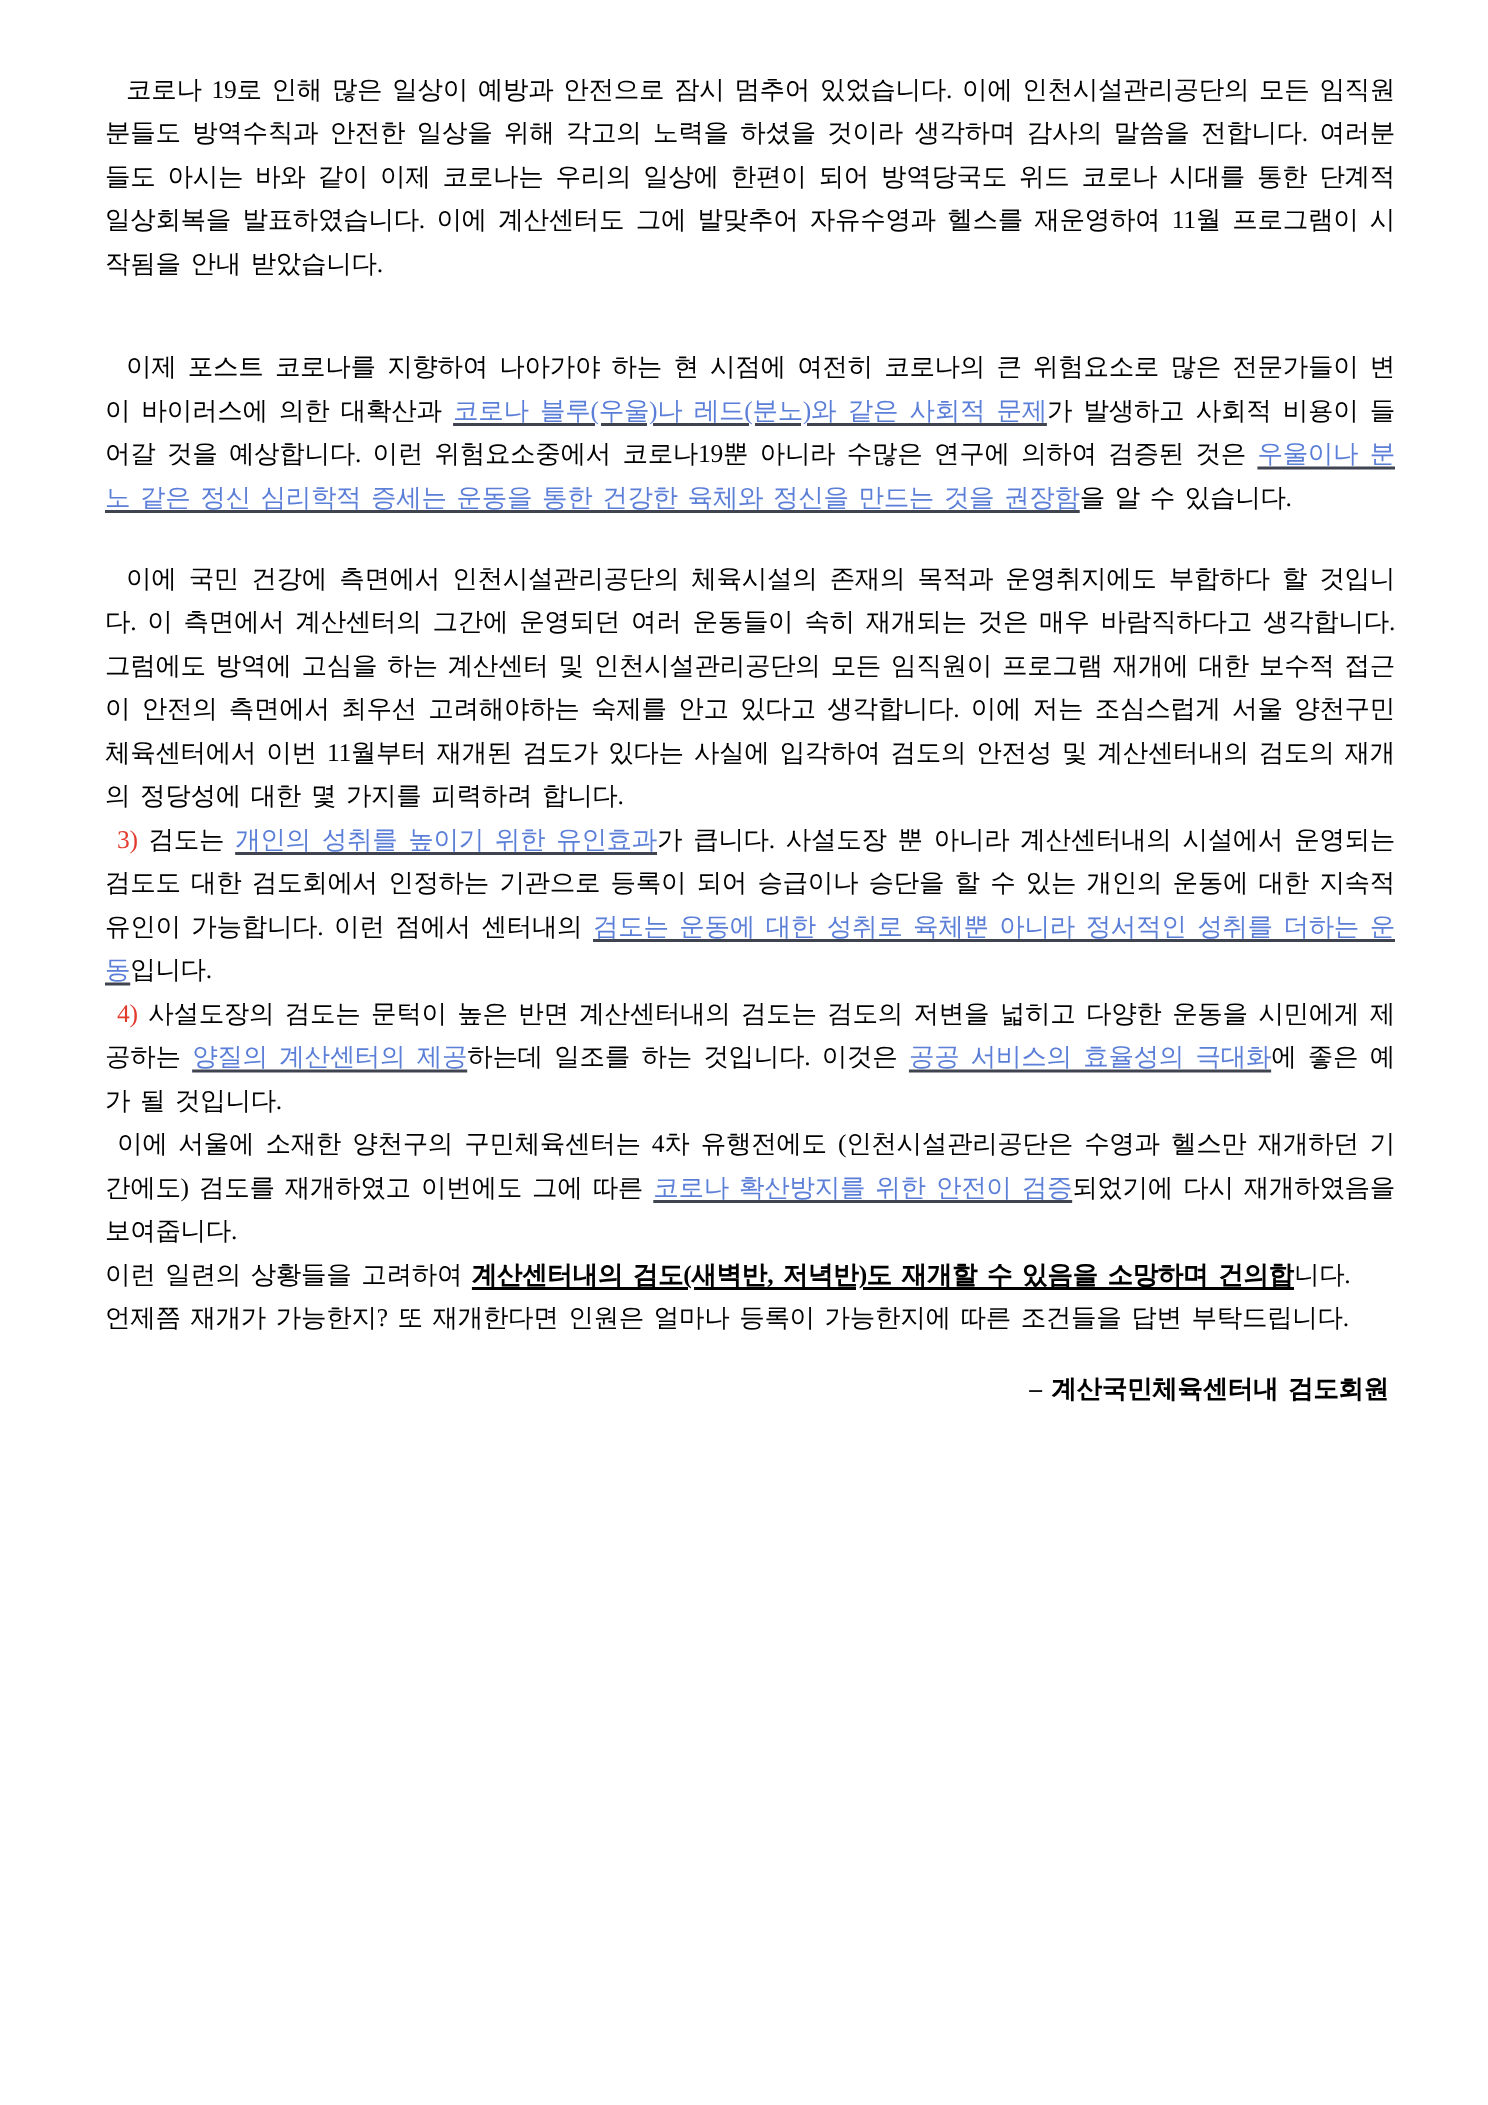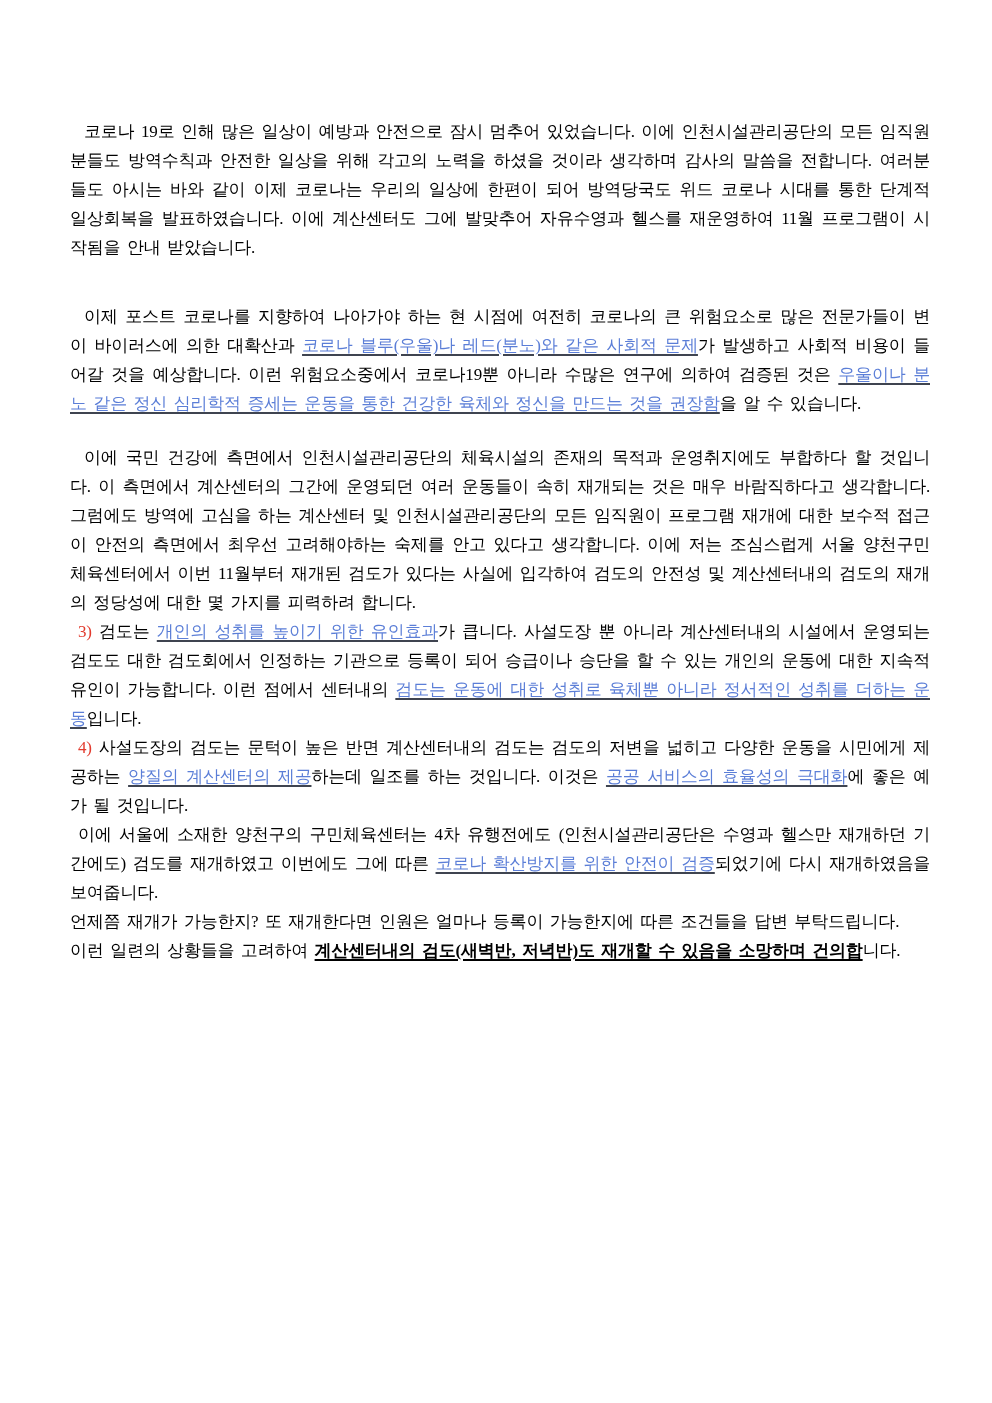--- a/index.html
+++ b/index.html
@@ -1,20 +1,20 @@
 <!DOCTYPE html>
 <html><head>
 <meta charset="utf-8">
 <style>
   html,body{margin:0;padding:0;background:#ffffff;}
   .page{
     width:992px;height:1403px;background:#ffffff;
     font-family:"Liberation Serif","DejaVu Serif",serif;
     color:#000000;position:relative;box-sizing:border-box;
-    padding:117px 62px 0 70px;overflow:hidden;
+    padding:45px 62px 0 70px;overflow:hidden;
   }
   p{
     margin:0;font-size:17px;line-height:29px;
     text-align:justify;word-spacing:2.5px;letter-spacing:-0.2px;
   }
   .gap-sm{margin-bottom:20px;}
   .gap-md{margin-bottom:25px;margin-top:40px;}
   .indent-lg{text-indent:14px;}
   .indent-sm{text-indent:8px;}
   .num{color:#e23b2e;}
@@ -49,18 +49,19 @@
 
 
 
   <p class="indent-sm"><span class="num">3)</span><span> 검도는 </span><span class="link">개인의 성취를 높이기 위한 유인효과</span><span>가 큽니다. 사설도장 뿐 아니라 계산센터내의 시설에서 운영되는 검도도 대한 검도회에서 인정하는 기관으로 등록이 되어 승급이나 승단을 할 수 있는 개인의 운동에 대한 지속적 유인이 가능합니다. 이런 점에서 센터내의 </span><span class="link">검도는 운동에 대한 성취로 육체뿐 아니라 정서적인 성취를 더하는 운동</span><span>입니다.</span></p>
 
   <p class="indent-sm"><span class="num">4)</span><span> 사설도장의 검도는 문턱이 높은 반면 계산센터내의 검도는 검도의 저변을 넓히고 다양한 운동을 시민에게 제공하는 </span><span class="link">양질의 계산센터의 제공</span><span>하는데 일조를 하는 것입니다. 이것은 </span><span class="link">공공 서비스의 효율성의 극대화</span><span>에 좋은 예가 될 것입니다.</span></p>
 
 
   <p class="indent-sm"><span>이에 서울에 소재한 양천구의 구민체육센터는 4차 유행전에도 (인천시설관리공단은 수영과 헬스만 재개하던 기간에도) 검도를 재개하였고 이번에도 그에 따른 </span><span class="link">코로나 확산방지를 위한 안전이 검증</span><span>되었기에 다시 재개하였음을 보여줍니다.</span></p>
 
+  <p><span>이런 일련의 상황들을 고려하여 </span><span class="emph">계산센터내의 검도(새벽반, 저녁반)도 재개할 수 있음을 소망하며 건의합</span><span>니다.</span></p>
+
   <p><span>언제쯤 재개가 가능한지? 또 재개한다면 인원은 얼마나 등록이 가능한지에 따른 조건들을 답변 부탁드립니다.</span></p>
 
-  <p><span>이런 일련의 상황들을 고려하여 </span><span class="emph">계산센터내의 검도(새벽반, 저녁반)도 재개할 수 있음을 소망하며 건의합</span><span>니다.</span></p>
-
+  <p class="signature"><span>– 계산국민체육센터내 검도회원</span></p>
 
 </div>
 
 </body></html>

